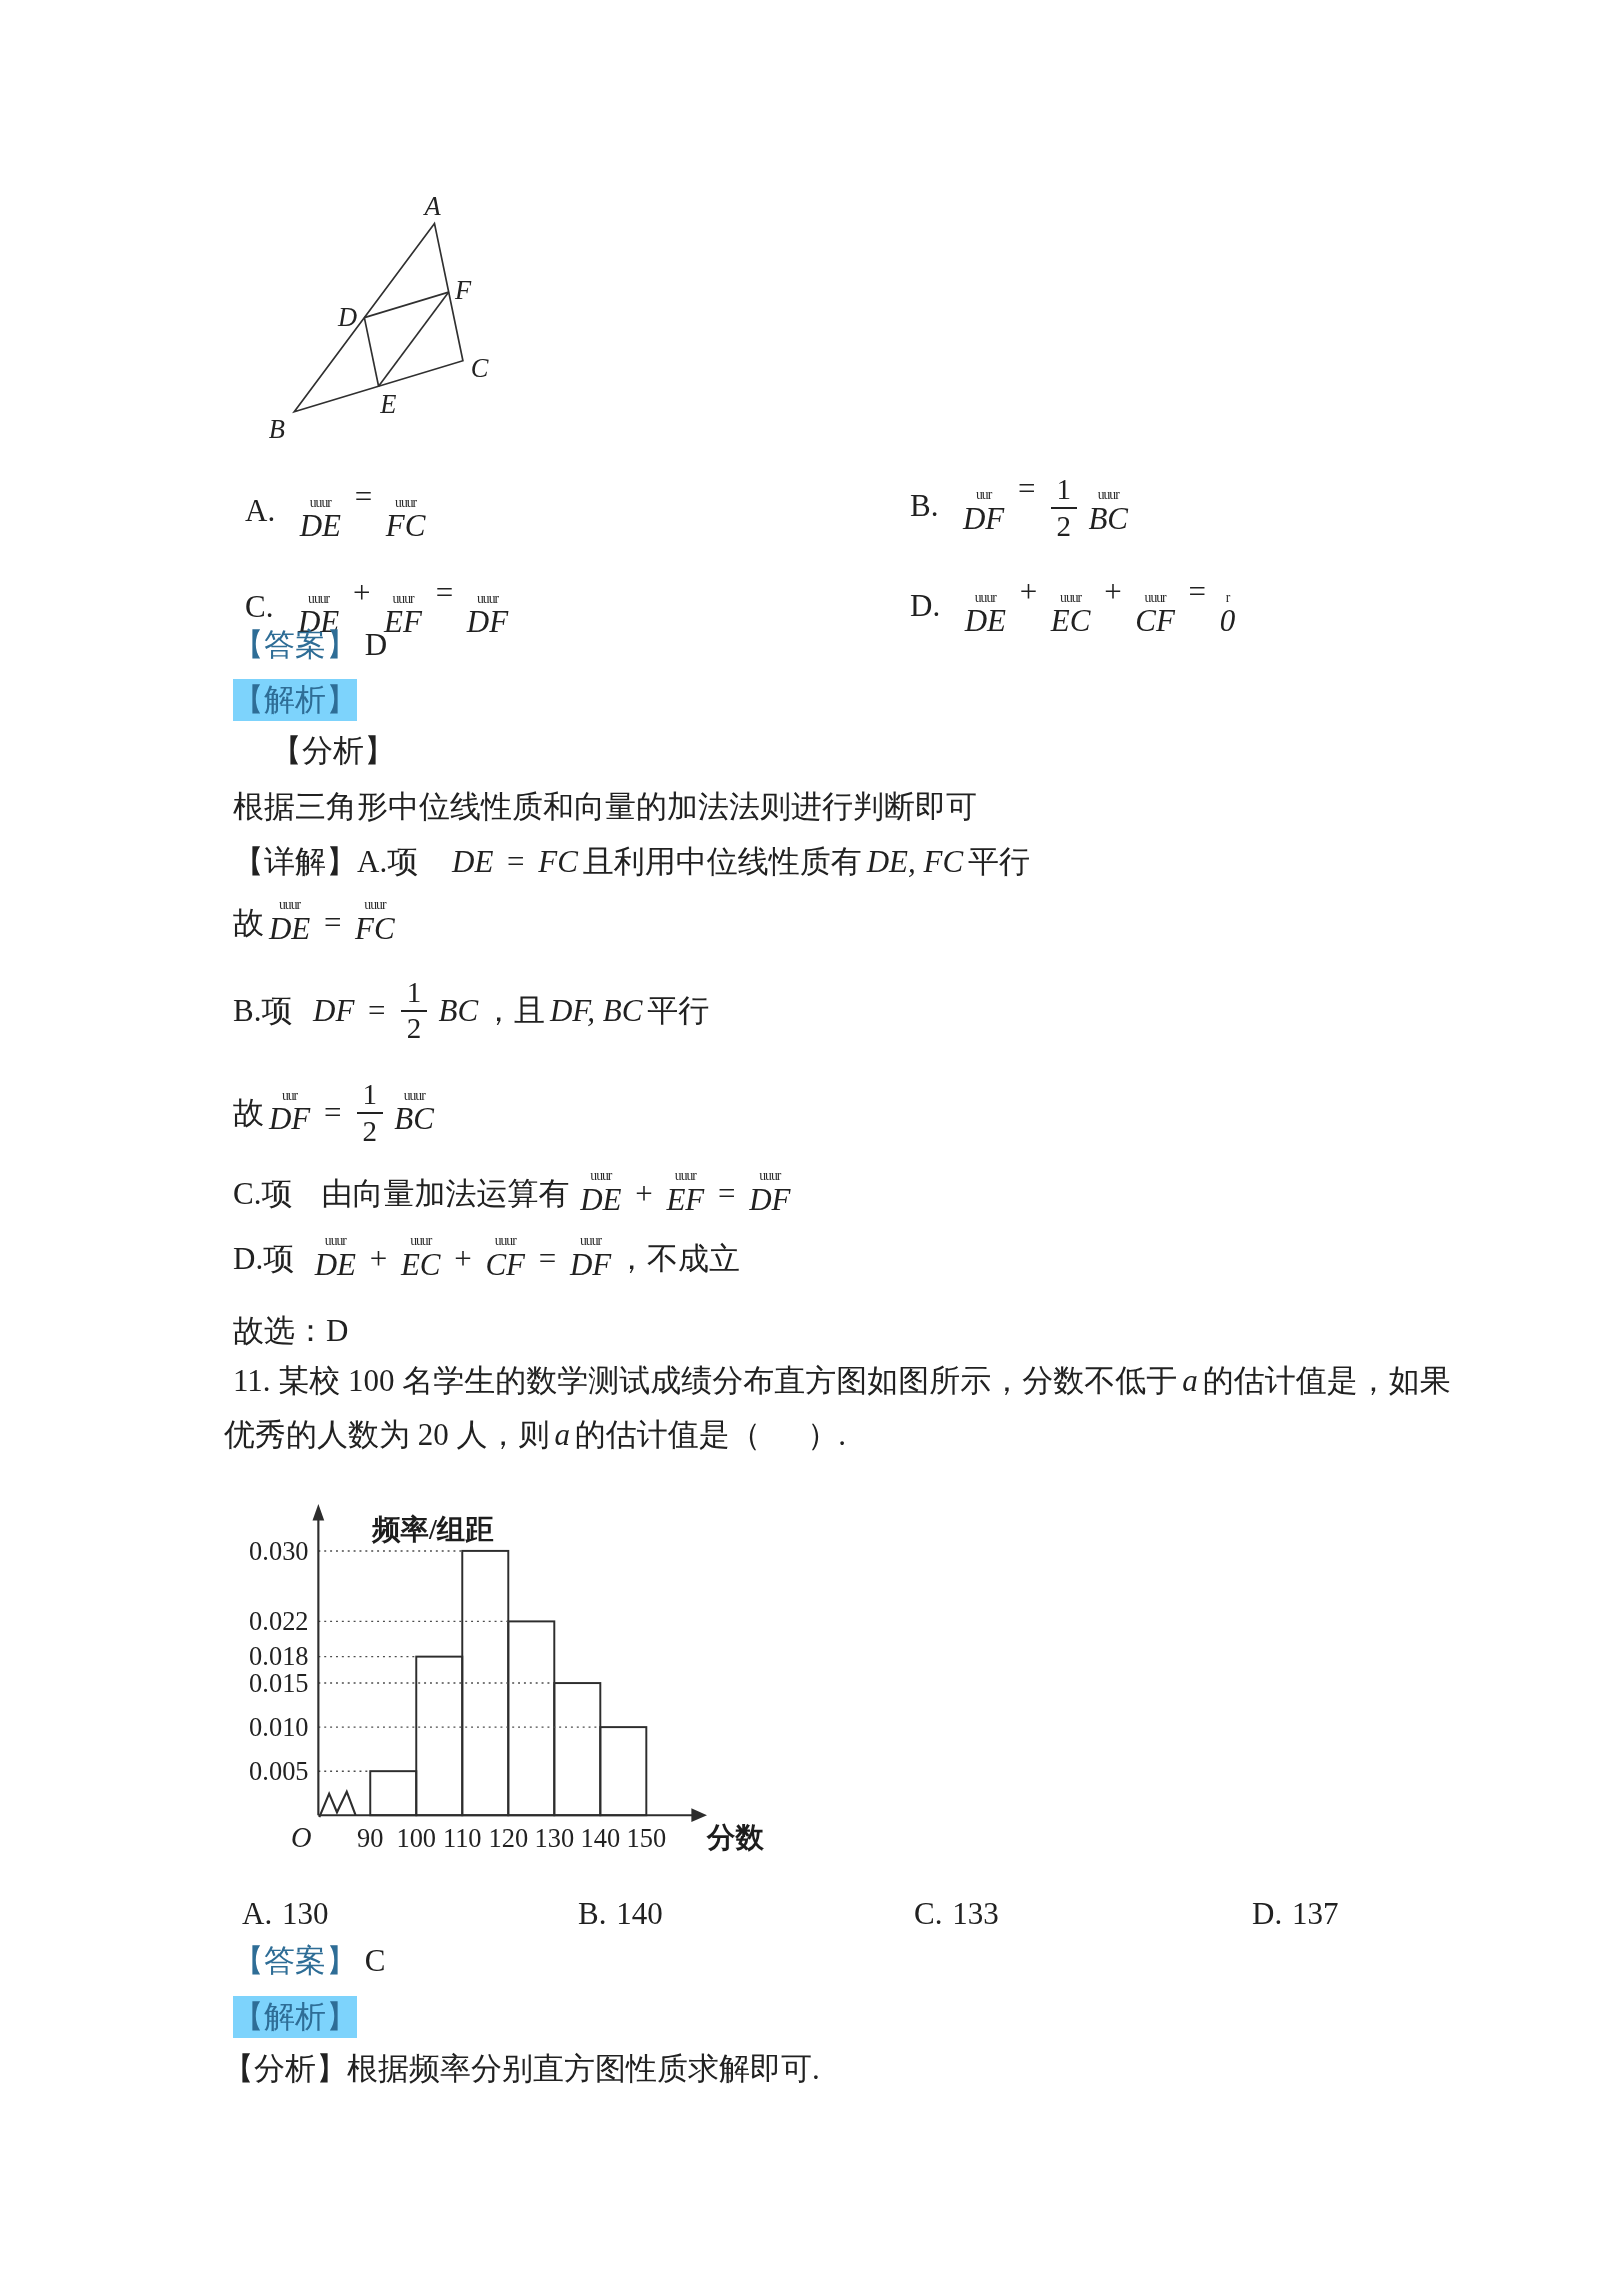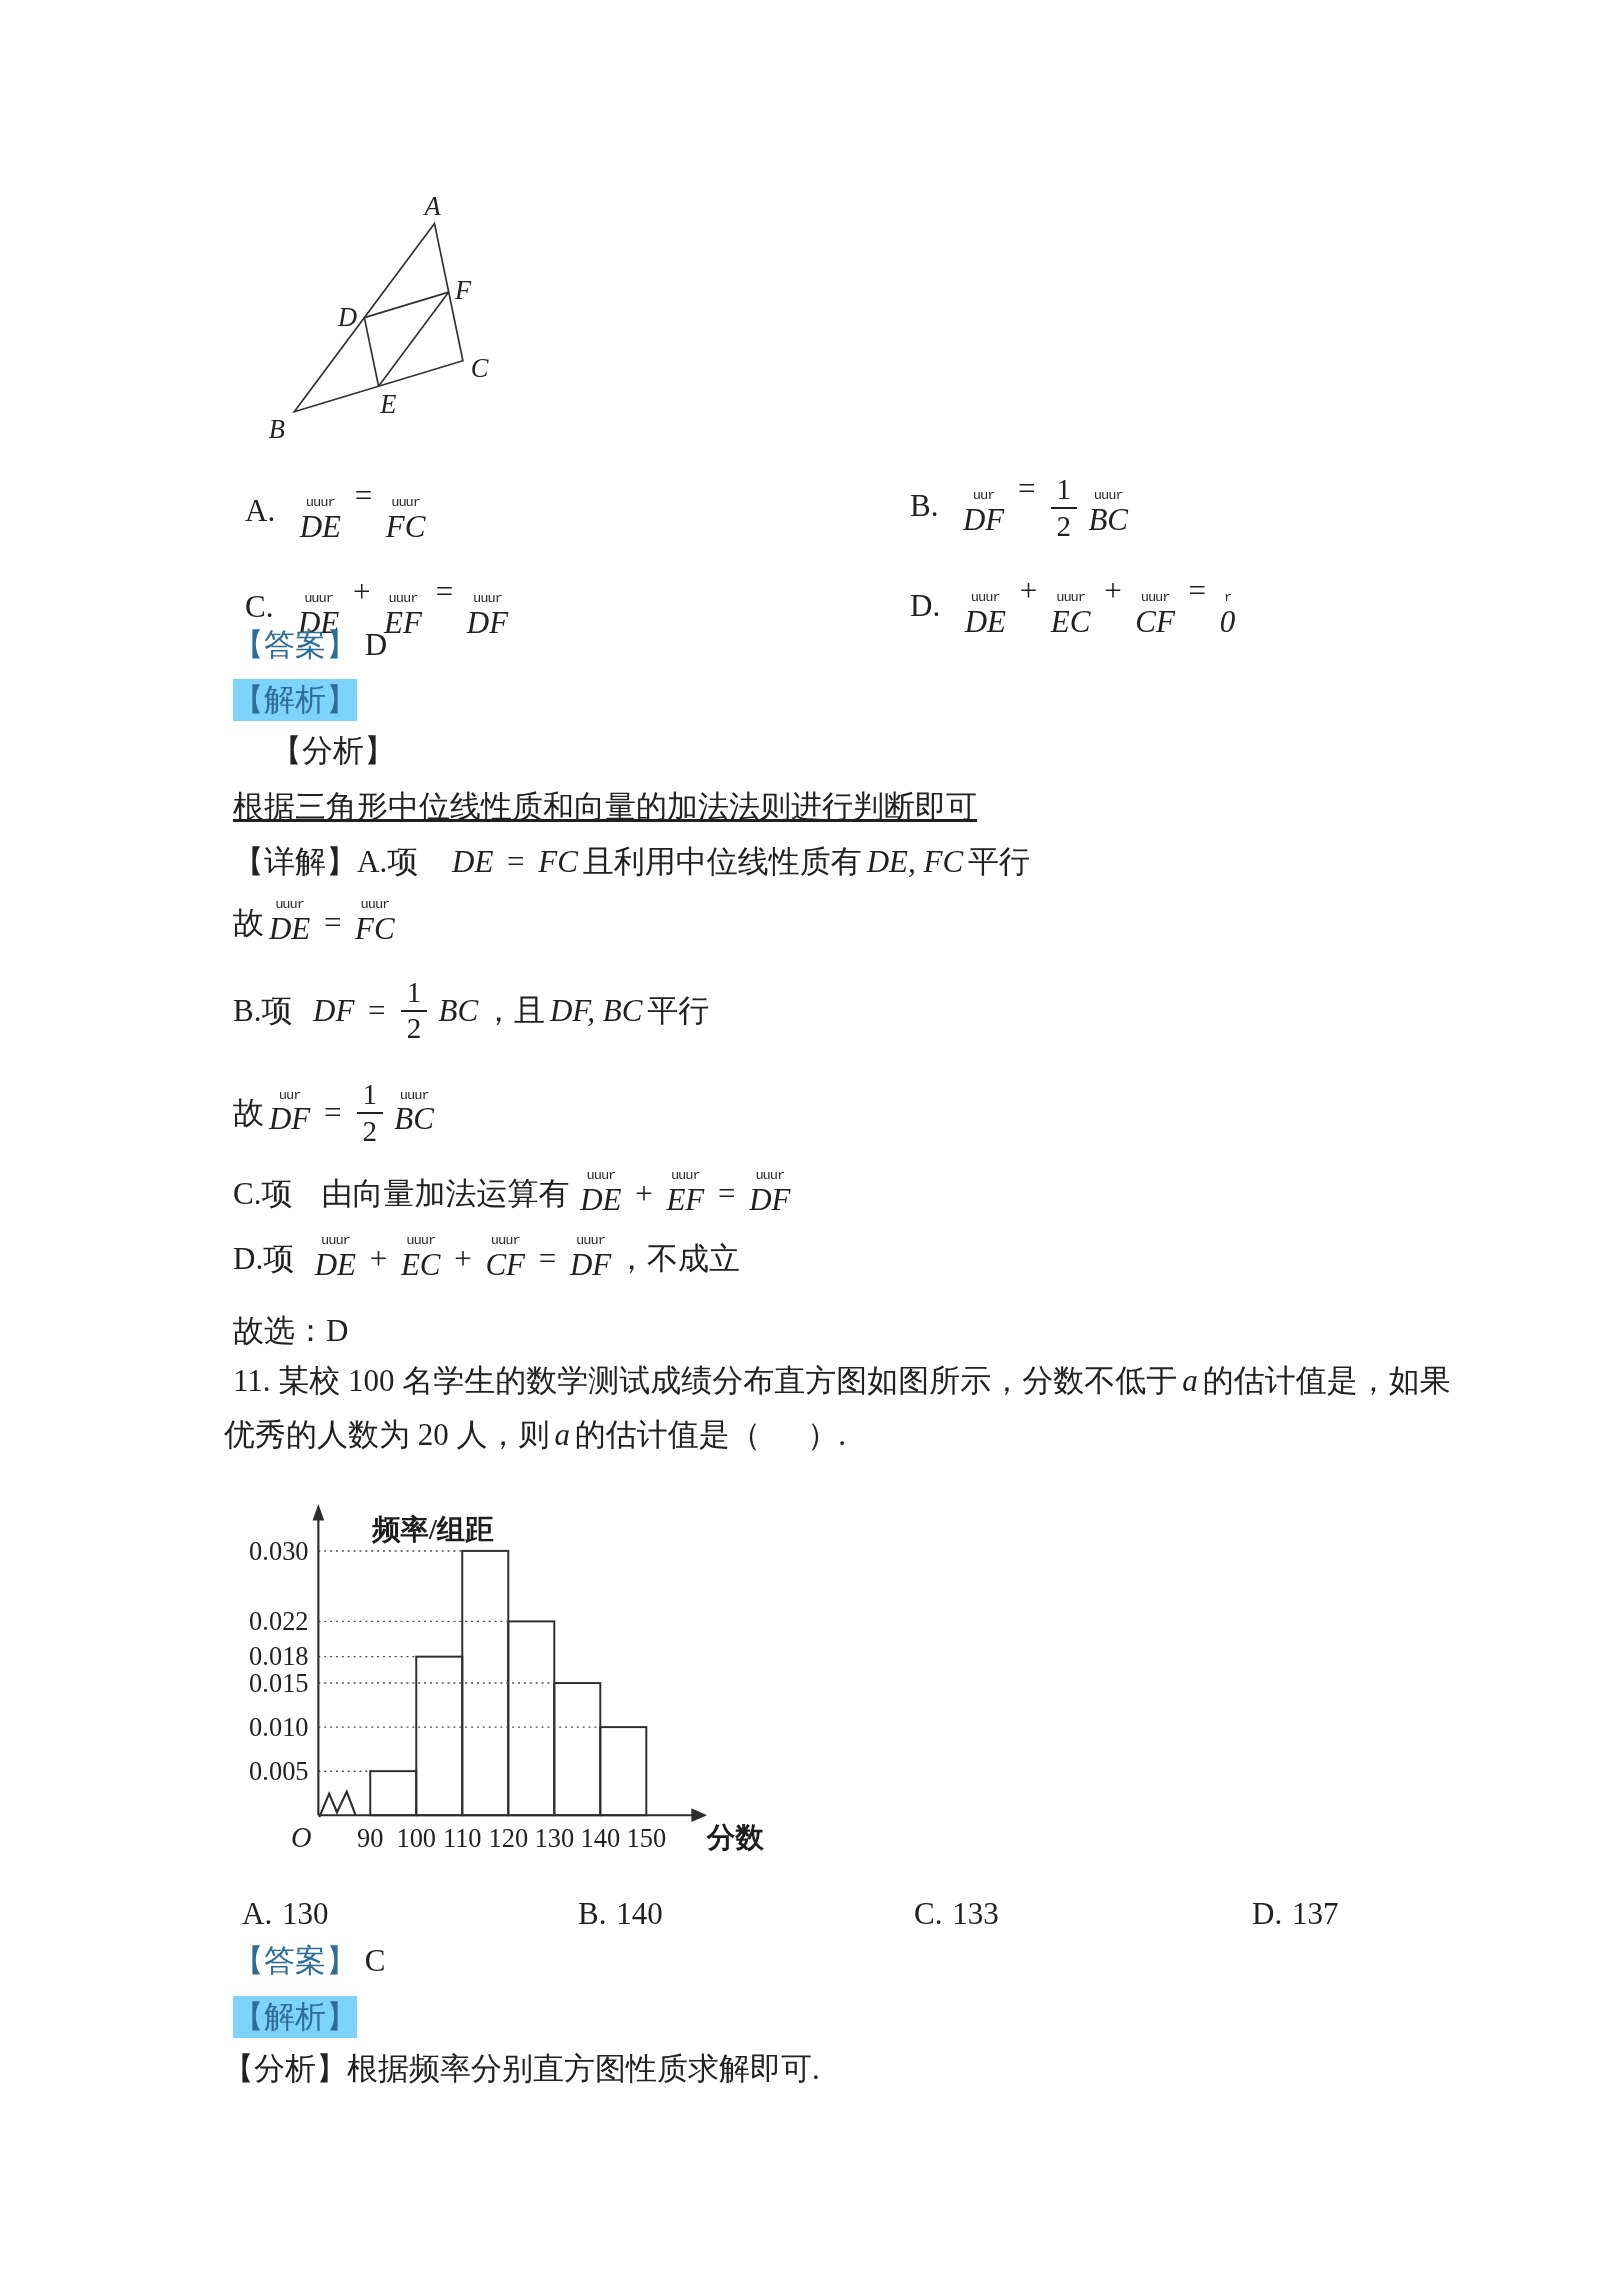--- a/index.html
+++ b/index.html
@@ -5,21 +5,21 @@
   html,body{margin:0;padding:0;background:#9e9e9e;}
   #page{position:relative;width:1621px;height:2294px;background:#ffffff;overflow:hidden;
         font-family:"Liberation Serif","DejaVu Sans",serif;color:#212121;}
   .line{position:absolute;display:flex;align-items:center;height:43px;
         font-size:31px;white-space:pre;color:#212121;}
   .zh{font-family:"Liberation Serif","DejaVu Sans",serif;}
   .mi{font-family:"Liberation Serif",serif;font-style:italic;padding:0 4.9px;}
   .mo{font-family:"Liberation Serif",serif;padding:0 8.8px;}
   .sp{display:inline-block;}
   .vec{display:inline-flex;flex-direction:column;align-items:center;margin:0 4.9px;line-height:1;}
-  .vmark{font-family:Liberation Mono, monospace;font-size:13.7px;line-height:10.8px;height:11.8px;
+  .vmark{font-family:Liberation Serif, serif;font-size:13.7px;line-height:10.8px;height:11.8px;
          letter-spacing:-1px;color:#2a2a2a;}
   .vbase{font-family:"Liberation Serif",serif;font-style:italic;font-size:31px;line-height:33px;}
   .frac{display:inline-flex;flex-direction:column;align-items:center;margin:0 6.9px;line-height:1;}
   .fnum,.fden{font-family:"Liberation Serif",serif;font-size:29px;line-height:29px;}
   .fbar{width:25.5px;height:2px;background:#222;margin:2.9px 0;}
   .marker{color:#2e6d96;text-align:right;}
   .hl{background:#7dd3fc;}
   .ansletter{margin-left:7.8px;font-family:"Liberation Serif",serif;}
   .optlabel{margin-right:19.6px;}
   .optval{margin-left:9.8px;}
@@ -75,21 +75,21 @@
   <div class="line" style="left:233px;top:623px;">
     <span class="zh marker">【答案】</span>
     <span class="ansletter">D</span>
   </div>
   <div class="line" style="left:233px;top:678px;">
     <span class="zh marker hl">【解析】</span>
   </div>
   <div class="line" style="left:233px;top:729px;margin-left:38px;">
     <span class="zh">【分析】</span>
   </div>
-  <div class="line" style="left:233px;top:784px;height:45px;text-decoration:underline;">
+  <div class="line" style="left:233px;top:784px;height:45px;">
     <span class="zh">根据三角形中位线性质和向量的加法法则进行判断即可</span>
   </div>
 
   <div class="line" style="left:233px;top:839px;height:45px;"><span class="zh">【详解】A.项</span><span class="sp" style="display: inline-block; width: 29px;"></span><span class="mi">DE</span><span class="mo">=</span><span class="mi">FC</span><span class="zh">且利用中位线性质有</span><span class="mi">DE, FC</span><span class="zh">平行</span></div>
   <div class="line" style="left:233px;top:894px;height:57px;"><span class="zh">故</span><span class="vec"><span class="vmark">uuur</span><span class="vbase">DE</span></span><span class="mo">=</span><span class="vec"><span class="vmark">uuur</span><span class="vbase">FC</span></span></div>
   <div class="line" style="left:233px;top:976px;height:69px;"><span class="zh">B.项</span><span class="sp" style="display: inline-block; width: 15.7px;"></span><span class="mi">DF</span><span class="mo">=</span><span class="frac"><span class="fnum">1</span><span class="fbar"></span><span class="fden">2</span></span><span class="mi">BC</span><span class="zh">，且</span><span class="mi">DF, BC</span><span class="zh">平行</span></div>
   <div class="line" style="left:233px;top:1074px;height:78px;"><span class="zh">故</span><span class="vec"><span class="vmark">uur</span><span class="vbase">DF</span></span><span class="mo">=</span><span class="frac"><span class="fnum">1</span><span class="fbar"></span><span class="fden">2</span></span><span class="vec"><span class="vmark">uuur</span><span class="vbase">BC</span></span></div>
   <div class="line" style="left:233px;top:1166px;height:55px;"><span class="zh">C.项</span><span class="sp" style="display: inline-block; width: 29px;"></span><span class="zh">由向量加法运算有</span><span class="sp" style="display: inline-block; width: 5.9px;"></span><span class="vec"><span class="vmark">uuur</span><span class="vbase">DE</span></span><span class="mo">+</span><span class="vec"><span class="vmark">uuur</span><span class="vbase">EF</span></span><span class="mo">=</span><span class="vec"><span class="vmark">uuur</span><span class="vbase">DF</span></span></div>
   <div class="line" style="left:233px;top:1231px;height:55px;"><span class="zh">D.项</span><span class="sp" style="display: inline-block; width: 15.7px;"></span><span class="vec"><span class="vmark">uuur</span><span class="vbase">DE</span></span><span class="mo">+</span><span class="vec"><span class="vmark">uuur</span><span class="vbase">EC</span></span><span class="mo">+</span><span class="vec"><span class="vmark">uuur</span><span class="vbase">CF</span></span><span class="mo">=</span><span class="vec"><span class="vmark">uuur</span><span class="vbase">DF</span></span><span class="zh">，不成立</span></div>
   <div class="line" style="left:233px;top:1309px;">

